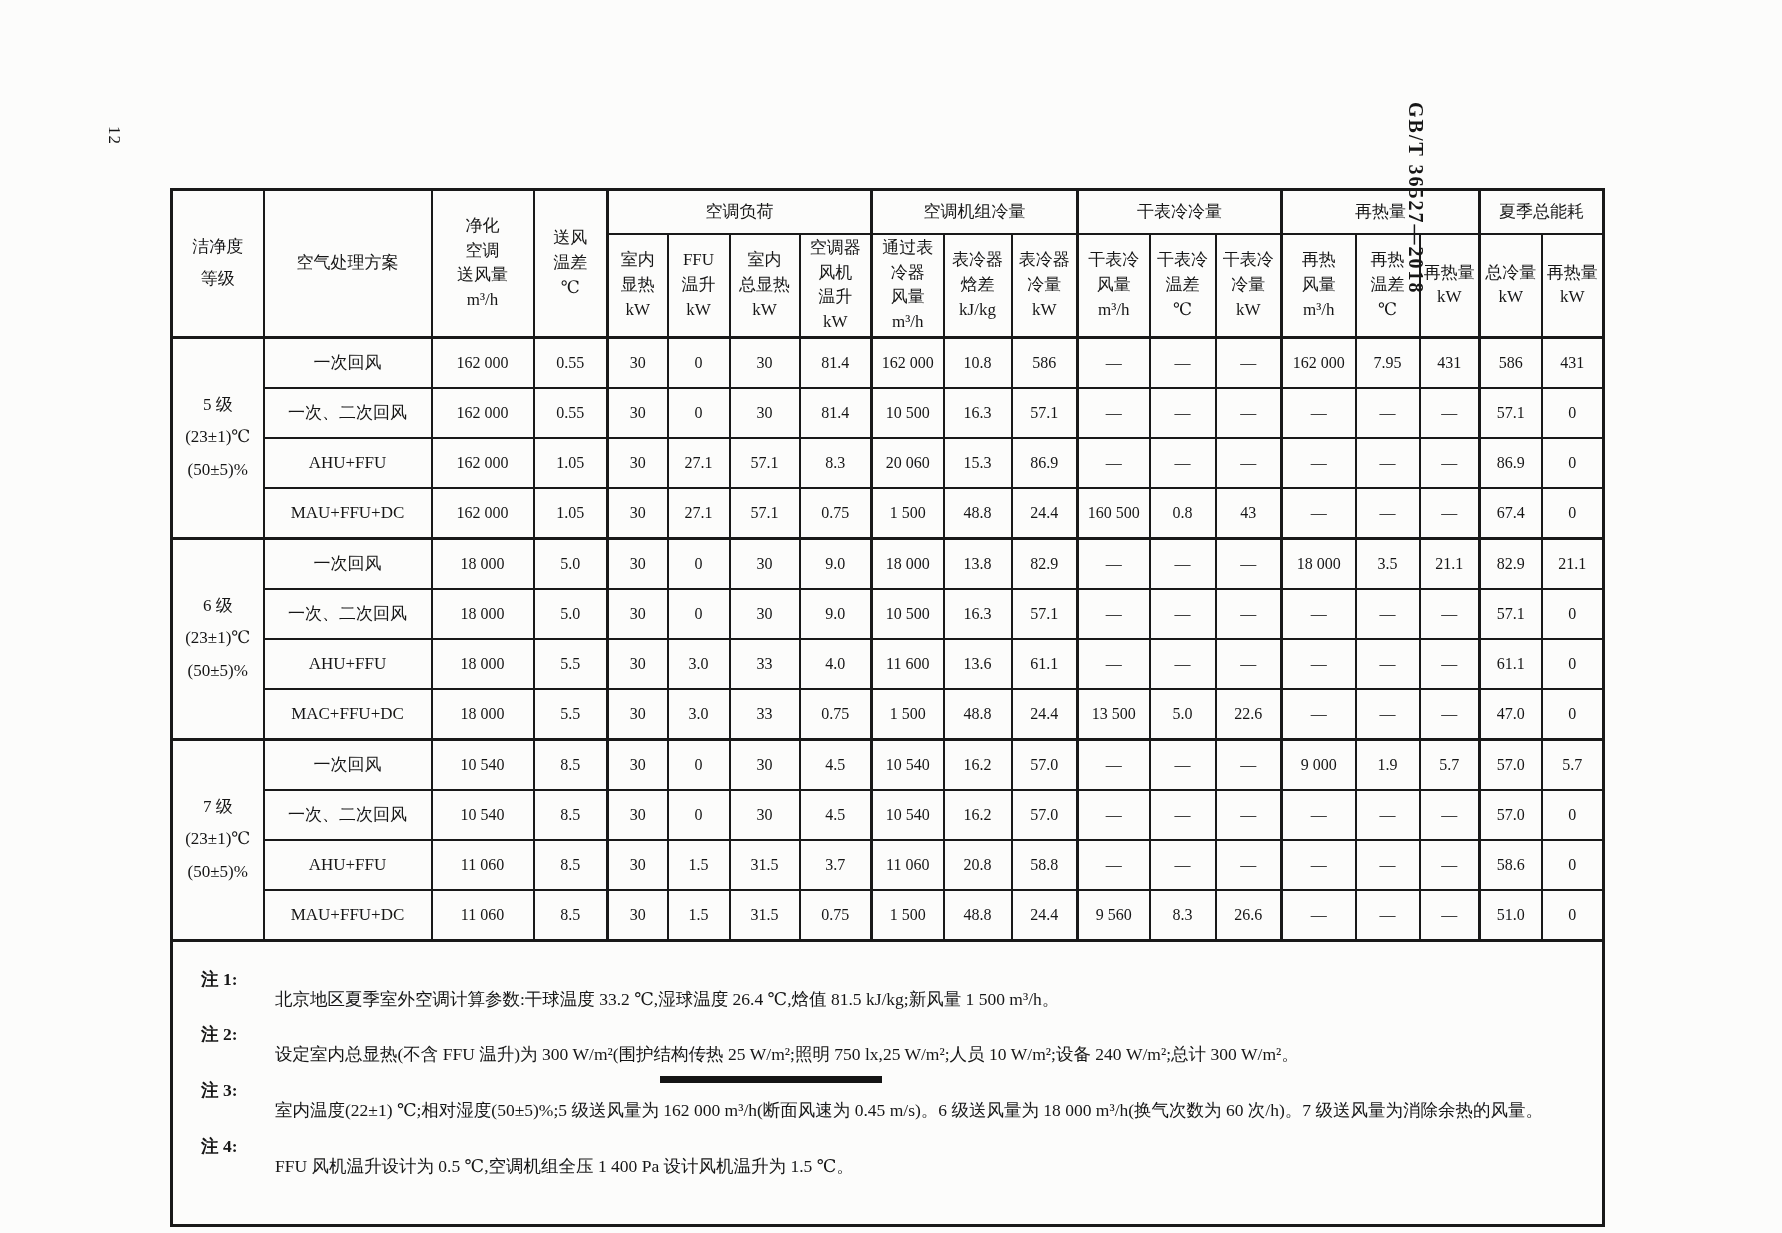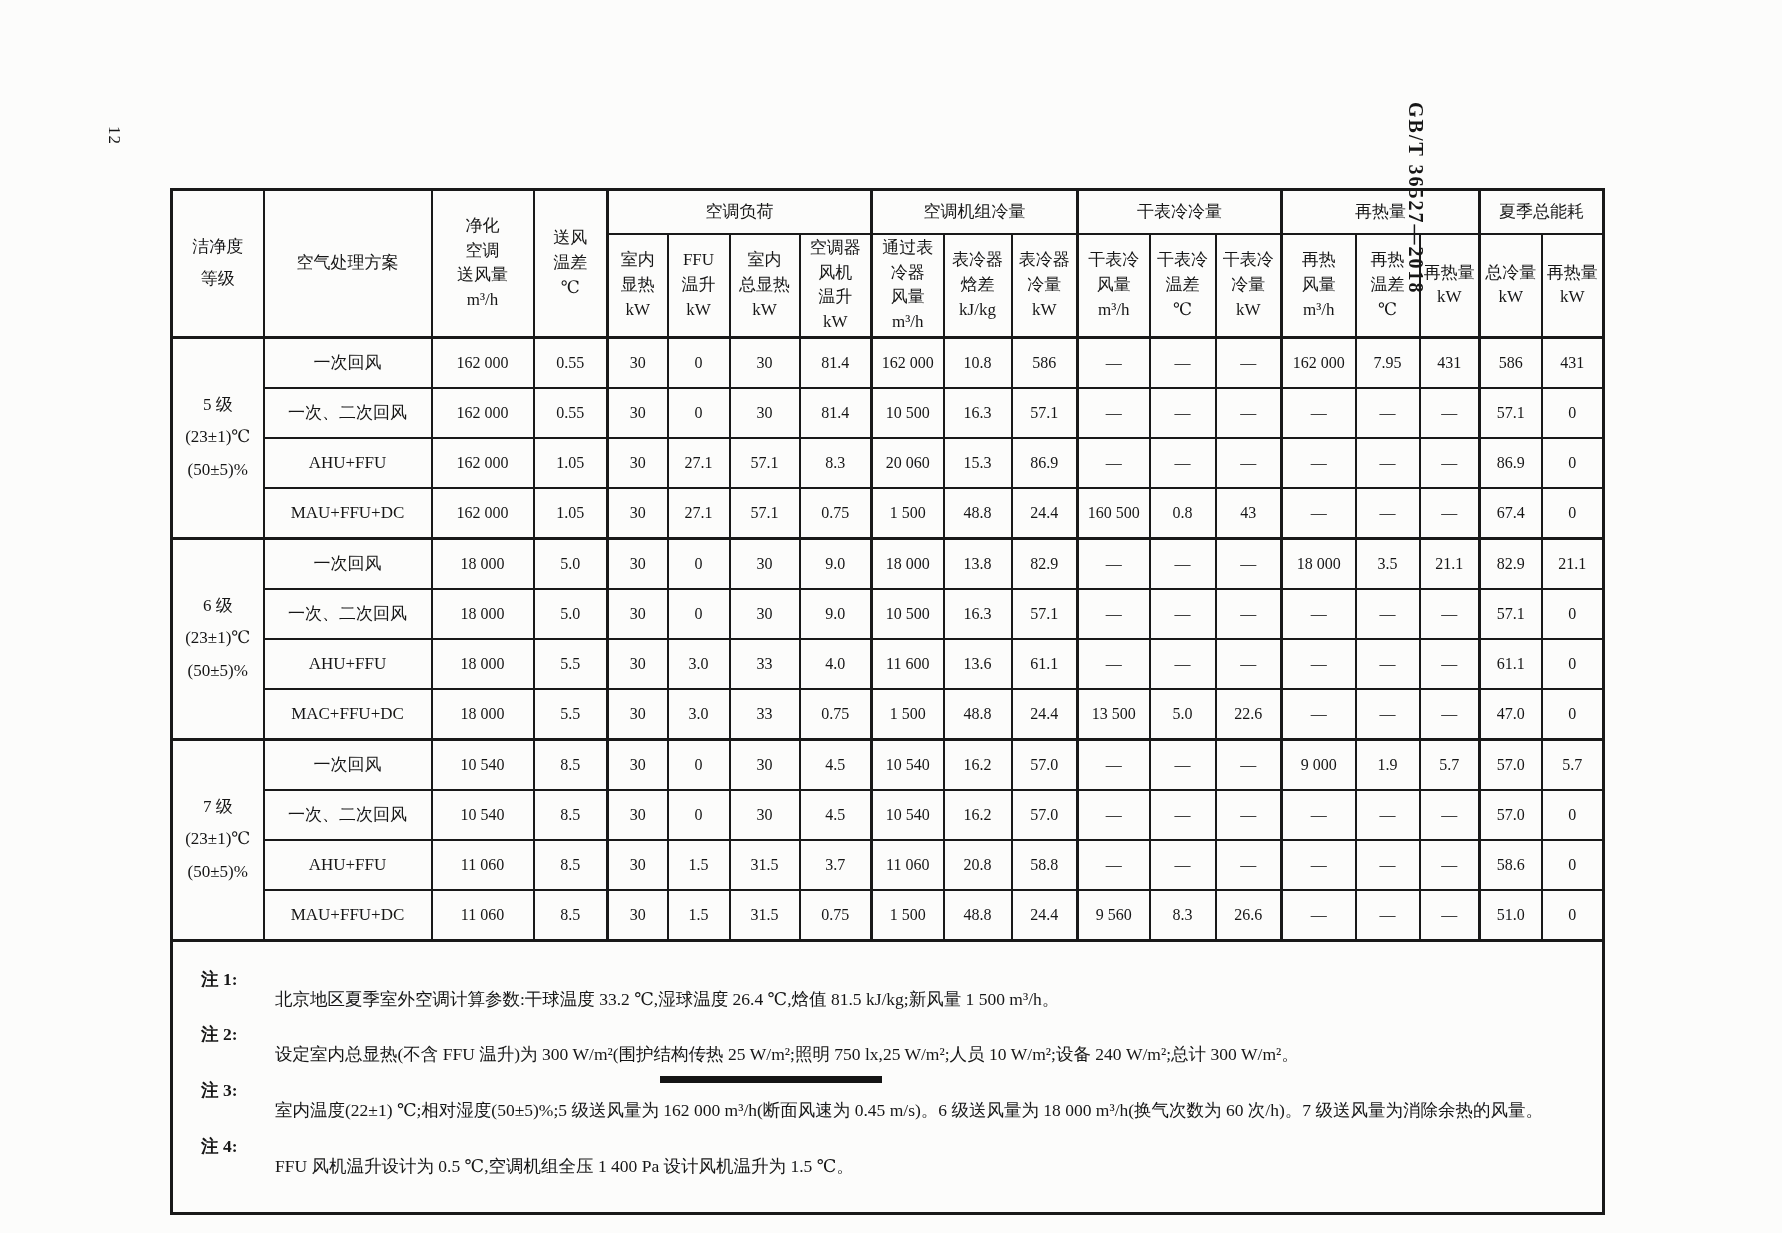--- a/index.html
+++ b/index.html
@@ -16,21 +16,21 @@
   th,td{border:2px solid #191919;text-align:center;vertical-align:middle;
         font-weight:normal;padding:1px 2px;font-size:17px;}
   thead th{white-space:pre-line;line-height:1.45;}
   thead tr.groups th{height:40px;}
   thead tr.subs th{height:88px;}
   .grade-cell{white-space:pre-line;line-height:1.9;}
   tbody td{height:46px;white-space:nowrap;font-size:16px;}
   td.scheme-cell{font-size:17px;margin-left:45px;}
   tr.thick-top>th,tr.thick-top>td{border-top:3px solid #191919;}
   .gb{border-left:3px solid #191919;}
-  tfoot td{border-top:3px solid #191919;padding:16px 28px 24px;text-align:left;height:auto;}
+  tfoot td{border-top:3px solid #191919;padding:16px 28px 36px;text-align:left;height:auto;}
   .note{display:flex;margin:7px 0;font-size:17.5px;line-height:1.65;}
   .note-label{font-weight:bold;white-space:nowrap;width:74px;flex:0 0 auto;}
   .note-text{flex:1;margin-top:20px;}
   .footer-bar{position:absolute;left:660px;top:1076px;width:222px;height:7px;background:#141414;}
 </style>
 </head>
 <body>
 
 <div class="page">
 

